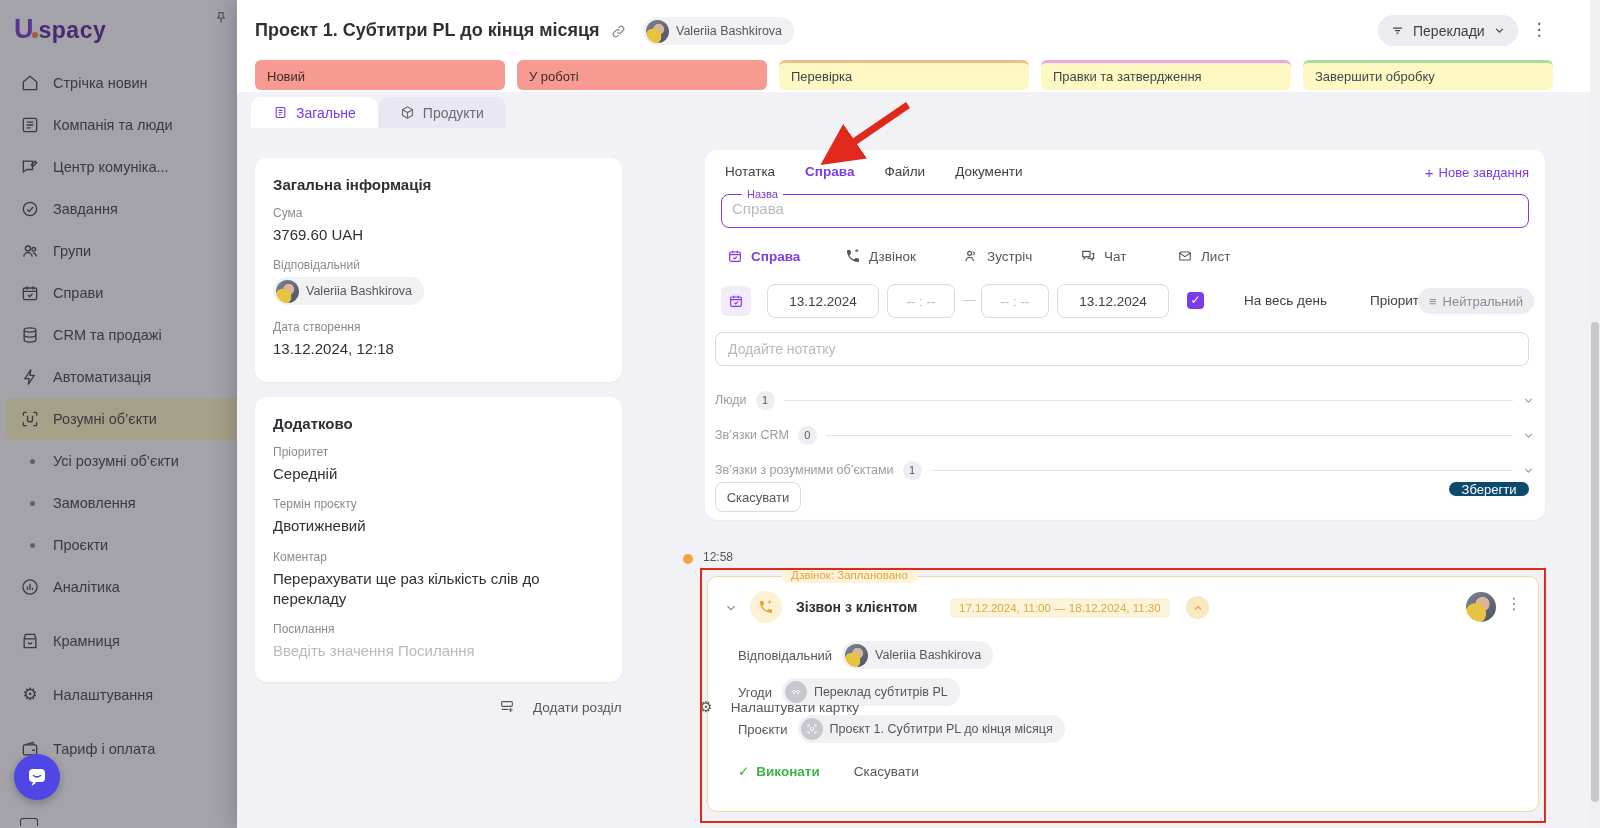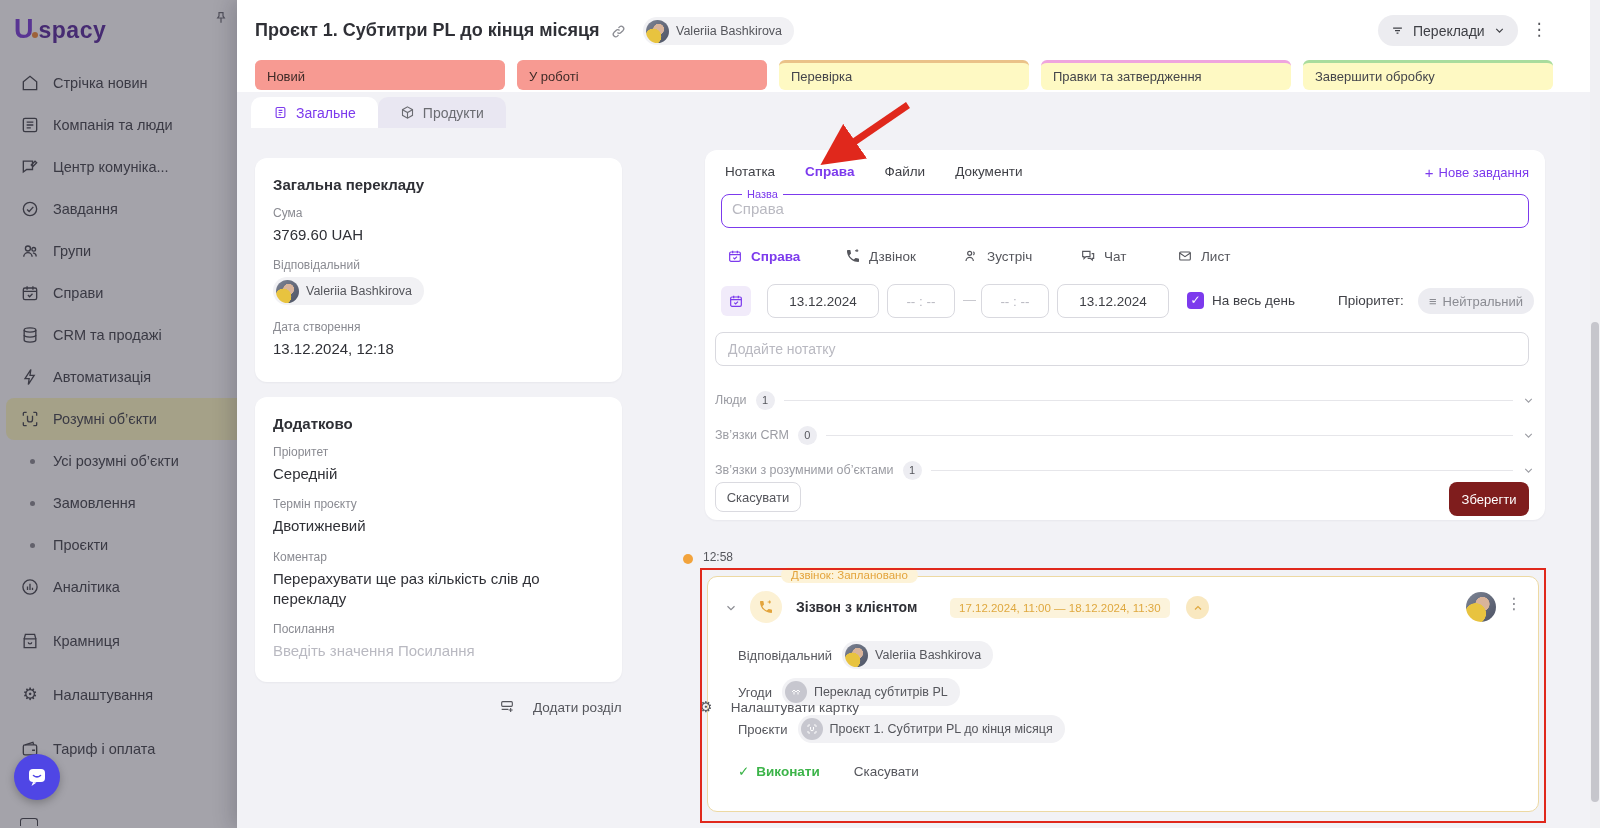--- a/index.html
+++ b/index.html
@@ -72,31 +72,31 @@
   .name-input::placeholder { color:#b9b9c1; }
   .atypes { position:absolute; left:0; top:98px; width:840px; }
   .atype { position:absolute; display:flex; align-items:center; gap:8px; font-size:13.5px; color:#55565c; }
   .atype.active { color:#7c3aed; font-weight:600; }
   .drow { position:absolute; left:0; top:134px; width:840px; height:34px; }
   .cal-btn { position:absolute; left:16px; top:2px; width:30px; height:30px; border-radius:6px; background:#f1ebfa; color:#7c3aed; display:flex; align-items:center; justify-content:center; }
   .dinput { position:absolute; top:0; height:34px; border:1px solid #d9d9df; border-radius:8px; background:#fff; font-size:13.5px; color:#3f4046; display:flex; align-items:center; justify-content:center; }
   .dinput.ph { color:#b9b9c1; }
   .ddash { position:absolute; top:8px; color:#c3c3ca; font-size:13px; }
   .cbx { position:absolute; left:482px; top:8px; width:17px; height:17px; border-radius:4px; background:#7c3aed; color:#fff; font-size:12px; line-height:17px; text-align:center; }
-  .drow .dlabel { position:absolute; top:9px; font-size:13.5px; color:#3f4046; white-space:nowrap; }
+  .drow .dlabel { position:absolute; top:9px; font-size:13.5px; color:#3f4046; white-space:nowrap;margin-left:32px; }
   .prio-chip { position:absolute; left:713px; top:4px; height:26px; background:#ececf1; border-radius:14px; display:flex; align-items:center; gap:6px; padding:0 11px; color:#8a8b92; font-size:13px; white-space:nowrap; }
   .note-box { position:absolute; left:10px; top:182px; width:814px; height:34px; border:1px solid #d9d9df; border-radius:8px; background:#fff; display:flex; align-items:center; padding:0 12px; font-size:14px; color:#b9b9c1; }
   .srow { position:absolute; left:10px; width:820px; height:20px; display:flex; align-items:center; gap:9px; }
   .srow .slab { font-size:12.5px; color:#9b9ca3; white-space:nowrap; }
   .badge { width:19px; height:19px; border-radius:50%; background:#ededf2; color:#55565c; font-size:11px; display:flex; align-items:center; justify-content:center; flex:0 0 auto; }
   .srow .sline { flex:1 1 auto; height:1px; background:#e6e6ea; }
   .srow .schev { color:#9b9ca3; }
   .btn { border-radius:8px; font-size:13px; display:flex; align-items:center; justify-content:center; font-family:inherit; }
   .btn-cancel { position:absolute; left:10px; top:332px; width:86px; height:30px; background:#fff; border:1px solid #dadae0; color:#55565c; }
-  .btn-save { position:absolute; right:16px; top:332px; width:80px; height:34px; background:#7f1d1d; color:#fff; border:none; }
+  .btn-save { position:absolute; right:16px; top:332px; width:80px; height:14px; background:#0c4a6e; color:#fff; border:none; }
 
   
   .tl-dot { position:absolute; left:446px; top:554px; width:10px; height:10px; border-radius:50%; background:#f2a33c; }
   .tl-time { position:absolute; left:466px; top:550px; font-size:12px; color:#55565c; }
   .anno-rect { position:absolute; left:463px; top:568px; width:846px; height:255px; border:2.5px solid #e0281c; z-index:40; pointer-events:none; }
   .call-card { position:absolute; left:470px; top:576px; width:832px; height:236px; background:#fff; border:1.6px solid #edd9a3; border-radius:10px; }
   .call-badge { position:absolute; left:73px; top:-10px; background:#fdf3d8; color:#e3a43c; font-size:11.5px; padding:2px 10px; border-radius:10px; white-space:nowrap; }
   .ch-chev { position:absolute; left:16px; top:24px; color:#8a8b92; }
   .ch-phone { position:absolute; left:42px; top:14px; width:32px; height:32px; border-radius:50%; background:#fcf1d4; color:#e3a43c; display:flex; align-items:center; justify-content:center; }
   .ch-title { position:absolute; left:88px; top:22px; font-size:14px; font-weight:600; color:#2f3036; white-space:nowrap; }
@@ -306,21 +306,21 @@
     <div class="vtab idle">
       <svg class="ic" width="15" height="15" viewBox="0 0 24 24" fill="none" stroke="currentColor" stroke-width="1.8">
           <path d="M12 3l8 4.5v9L12 21l-8-4.5v-9z"></path>
           <path d="M4 7.5l8 4.5 8-4.5M12 12v9"></path>
         </svg>
       <span>Продукти</span>
     </div>
   </div>
 
   <div class="card" style="left:18px; top:158px; width:367px; height:224px;">
-    <h3>Загальна перекладу</h3>
+    <h3>Загальна інформація</h3>
     <div class="fld">
       <div class="lab">Сума</div>
       <div class="val">3769.60 UAH</div>
     </div>
     <div class="fld">
       <div class="lab">Відповідальний</div>
       <div class="chip">
         <span class="avatar" style="width:23px;height:23px;"></span>
         <span>Valeriia Bashkirova</span>
       </div>

